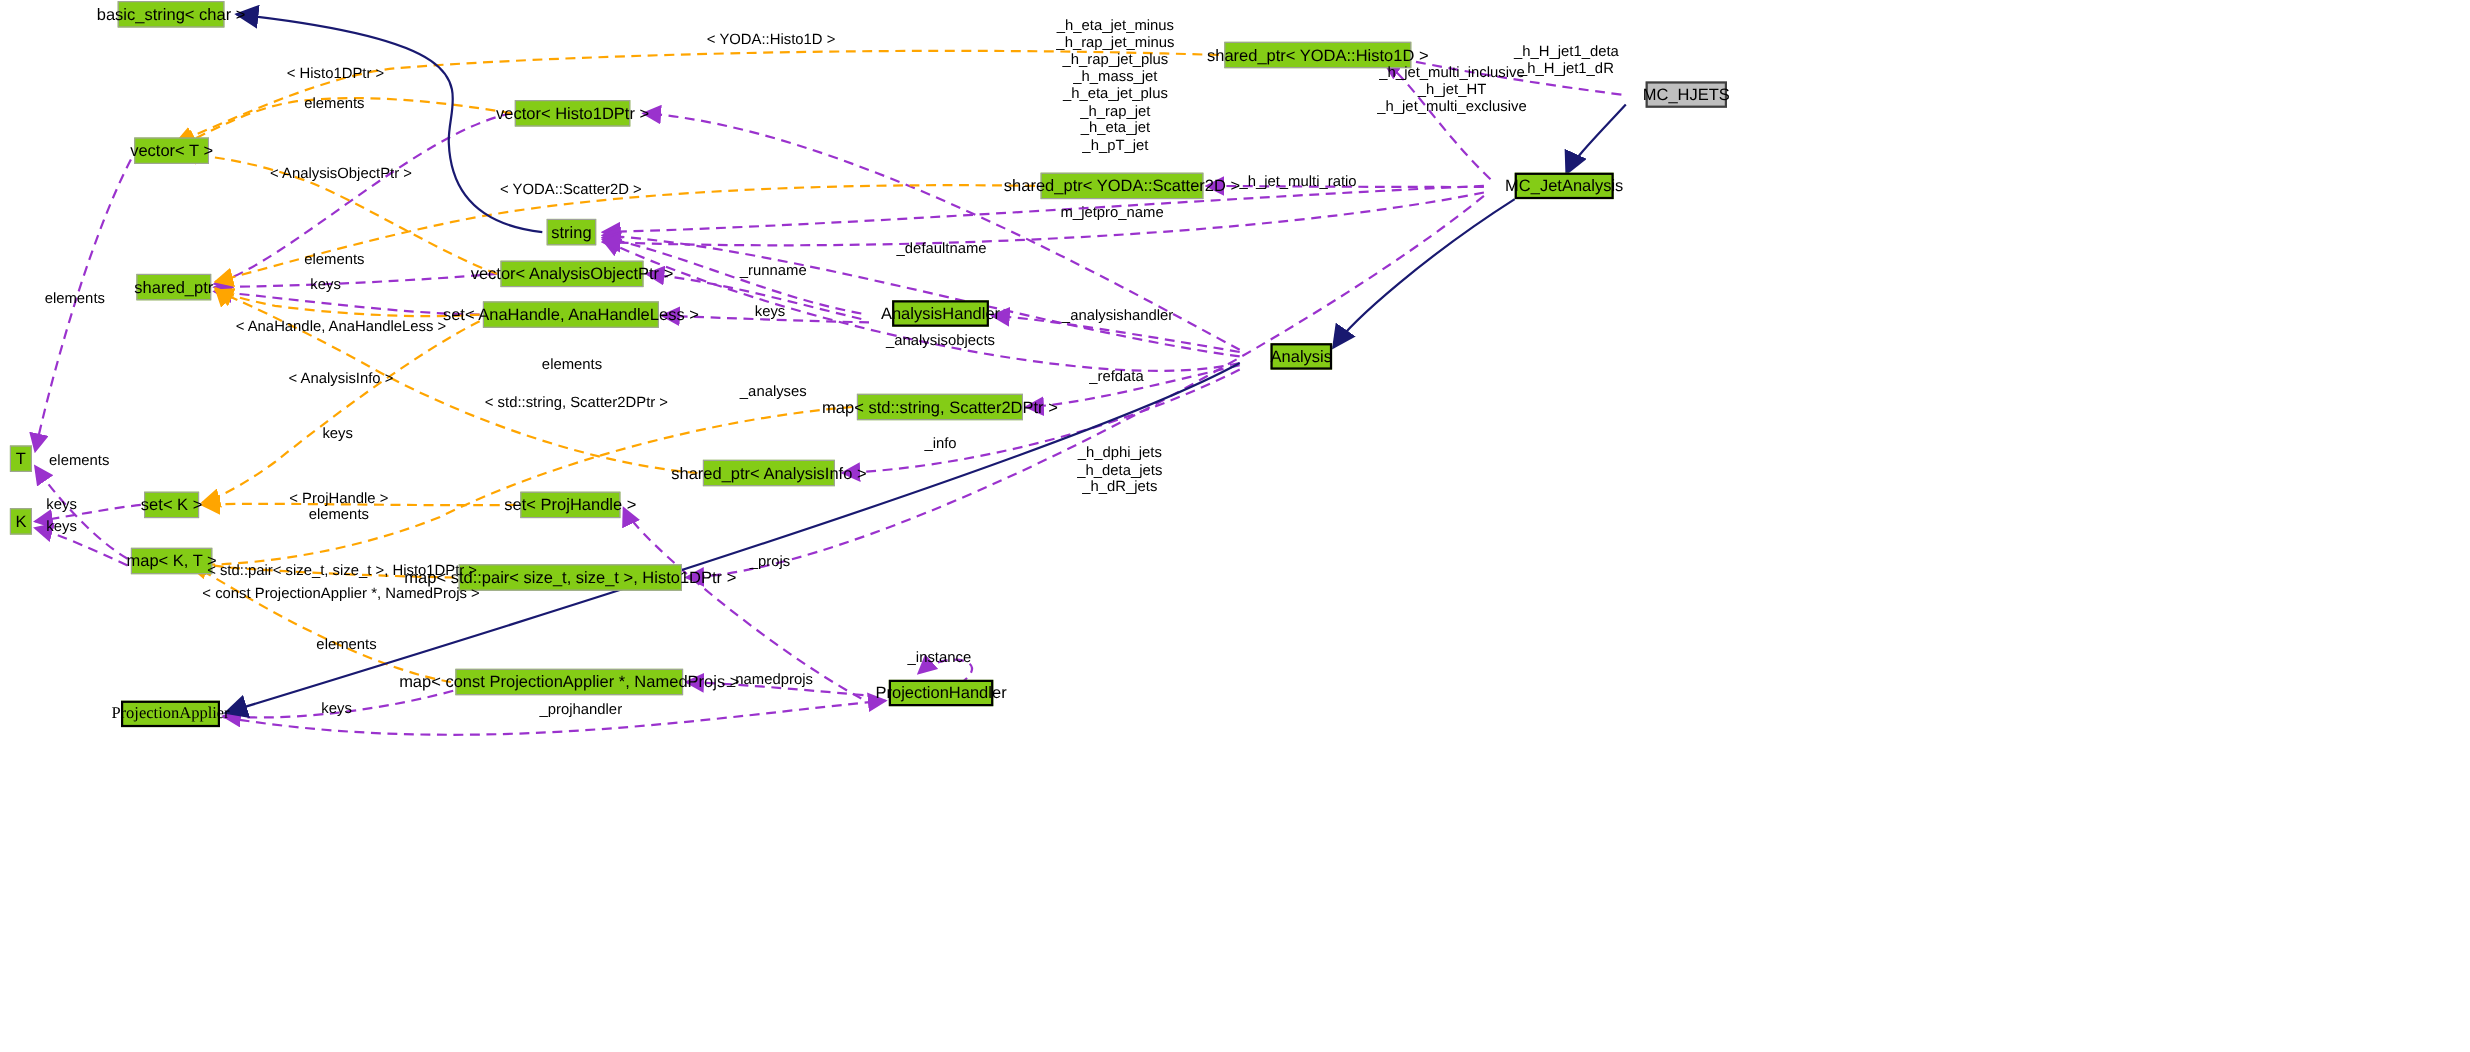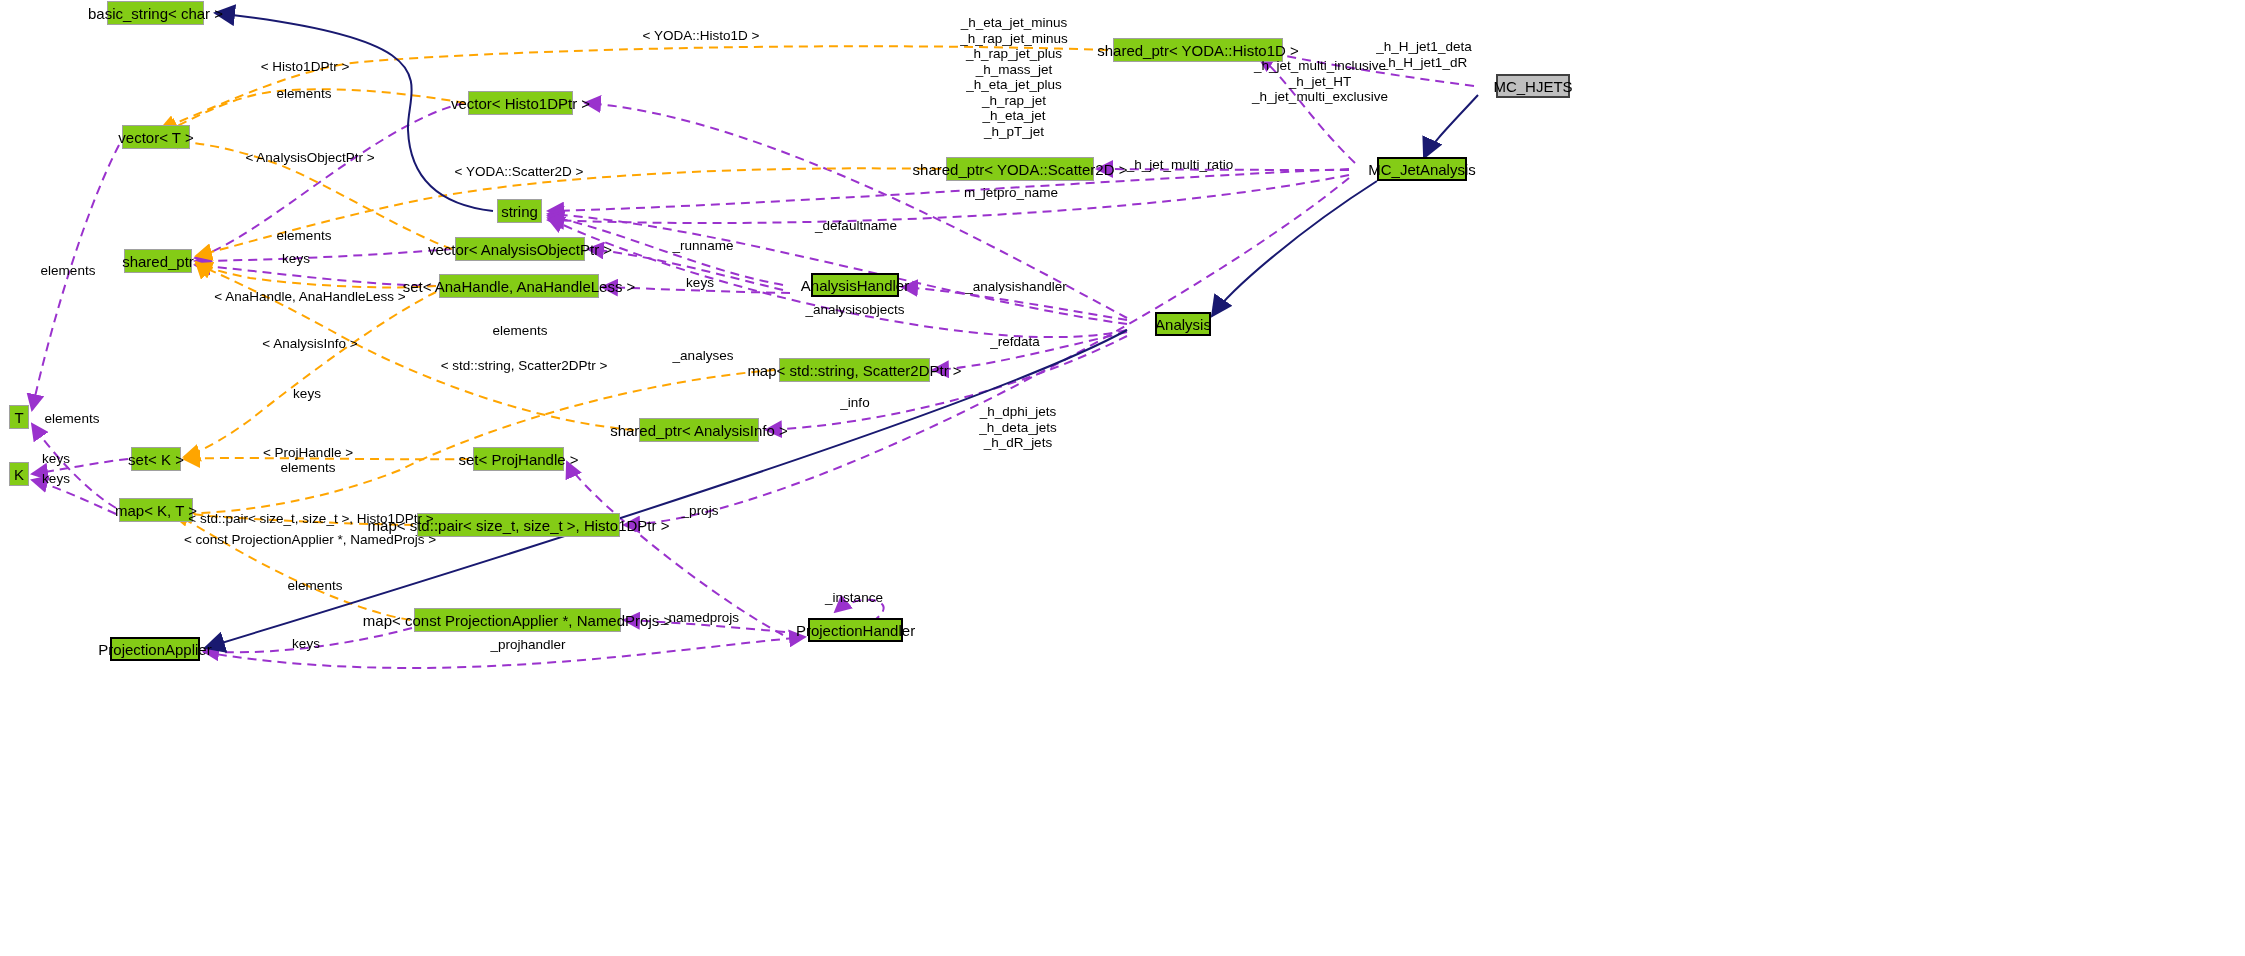--- a/index.html
+++ b/index.html
@@ -144,21 +144,21 @@
       </div>
       <div class="node" style="left: 9px; top: 474px; width: 20px;">
         <span>K</span>
       </div>
       <div class="node" style="left: 131px; top: 459px; width: 50px;">
         <span>set&lt; K &gt;</span>
       </div>
       <div class="node" style="left: 119px; top: 510px; width: 74px;">
         <span>map&lt; K, T &gt;</span>
       </div>
-      <div class="node bold" style="left: 110px; top: 649px; width: 90px;">
+      <div class="node bold" style="left: 110px; top: 649px; width: 90px; font-family: Liberation Serif, serif;">
         <span>ProjectionApplier</span>
       </div>
       <div class="node" style="left: 468px; top: 103px; width: 105px;">
         <span>vector&lt; Histo1DPtr &gt;</span>
       </div>
       <div class="node" style="left: 497px; top: 211px; width: 45px;">
         <span>string</span>
       </div>
       <div class="node" style="left: 455px; top: 249px; width: 130px;">
         <span>vector&lt; AnalysisObjectPtr &gt;</span>

